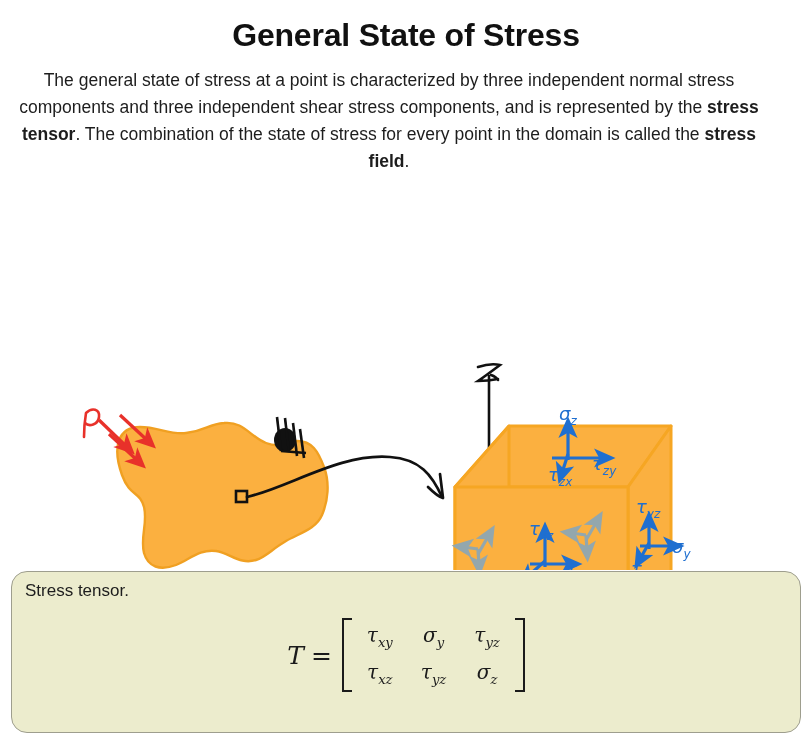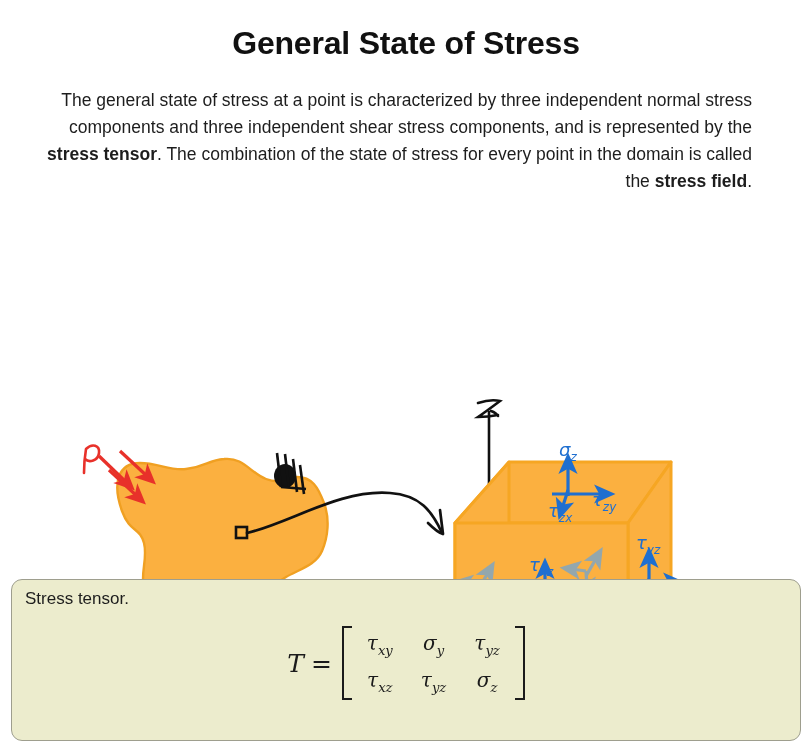--- a/index.html
+++ b/index.html
@@ -16,57 +16,57 @@
     overflow: hidden;
     position: relative;
   }
   .page {
     width: 812px;
     height: 741px;
     position: relative;
     box-sizing: border-box;
   }
   #page-title {
-    margin: 12px;
+    margin: 4px;
     padding: 14px 0 10px 0;
     text-align: center;
     font-size: 32px;
     font-weight: bold;
     letter-spacing: -0.2px;
     color: #111111;
     line-height: 1.1;
   }
   #intro-paragraph {
-    margin: 16px;
+    margin: 0;
     padding: 0 44px 0 10px;
     font-size: 17.5px;
     line-height: 27px;
     color: #1d1d1d;
-    text-align: right;
+    text-align: center;
   }
   #intro-paragraph .b { font-weight: bold; }
 
   .figure-wrap {
     position: relative;
     width: 812px;
     height: 395px;
     margin: 0;
   }
   .figure-wrap svg { display: block; }
 
   .callout {
     position: absolute;
     left: 11px;
     top: 567px;
     width: 790px;
     height: 162px;
     box-sizing: border-box;
     background: #ececcd;
     border: 1px solid #9e9e8e;
-    border-radius: 11px;
+    border-radius: 16px;
   }
   .callout-title {
     position: absolute;
     left: 13px;
     top: 8px;
     font-size: 17px;
     color: #1d1d1d;
     line-height: 22px;
   }
   .matrix-eq {

